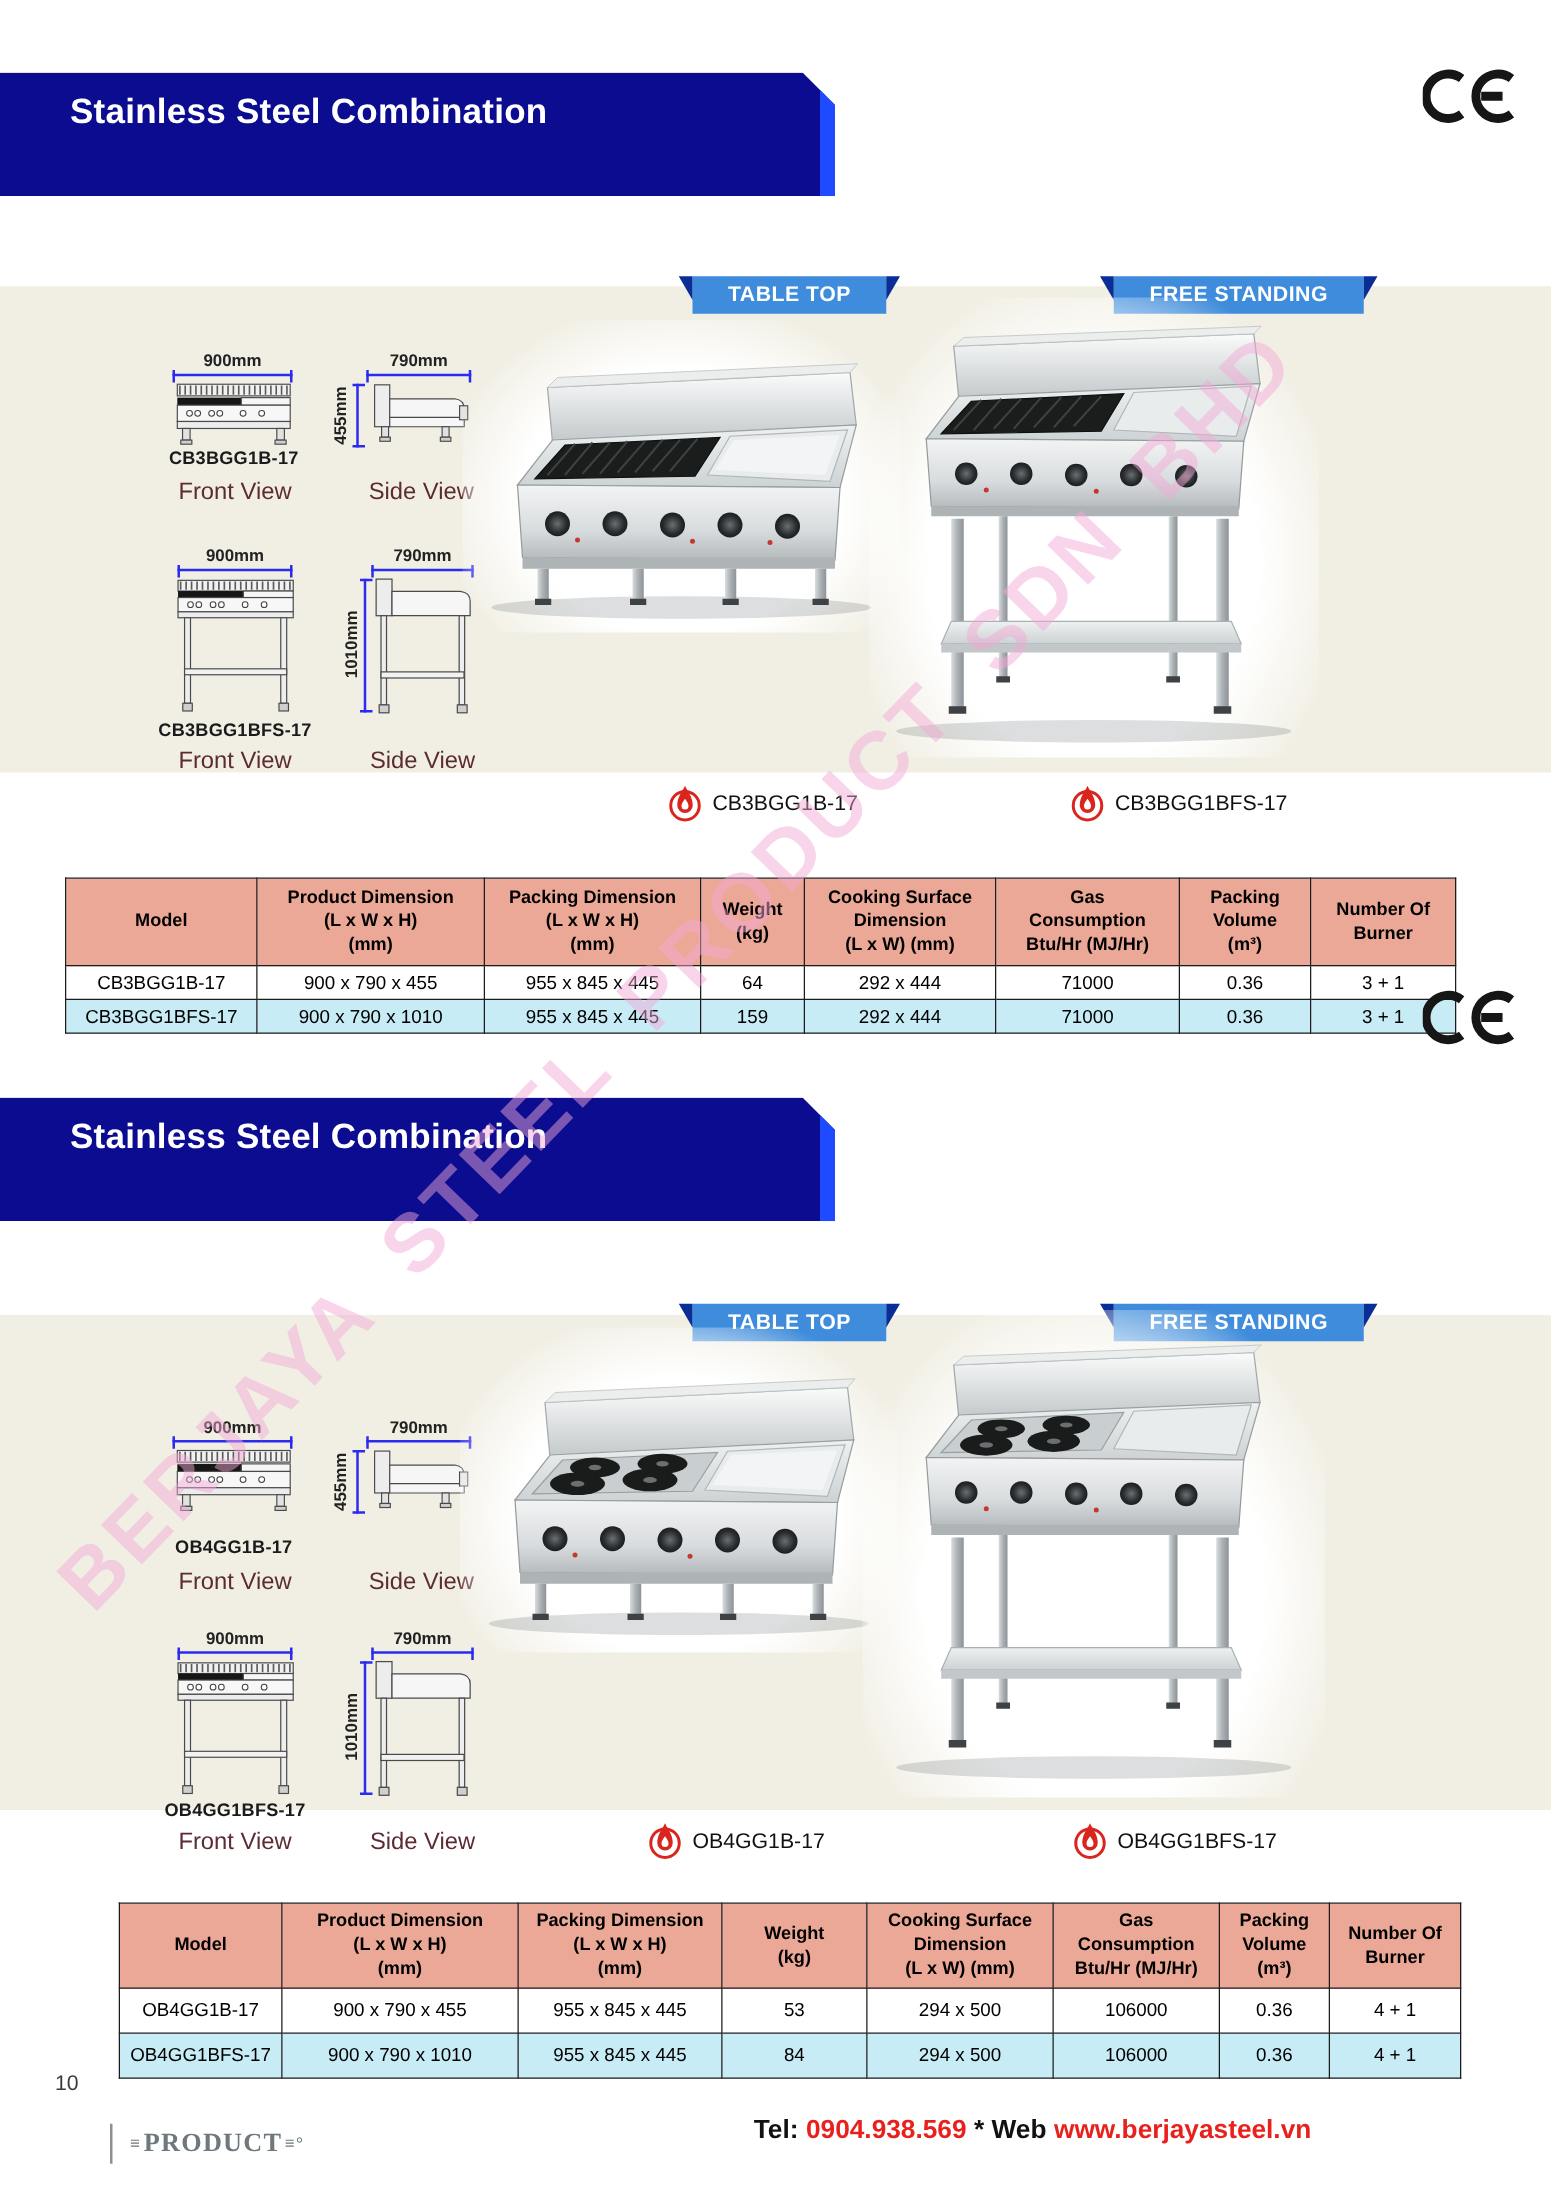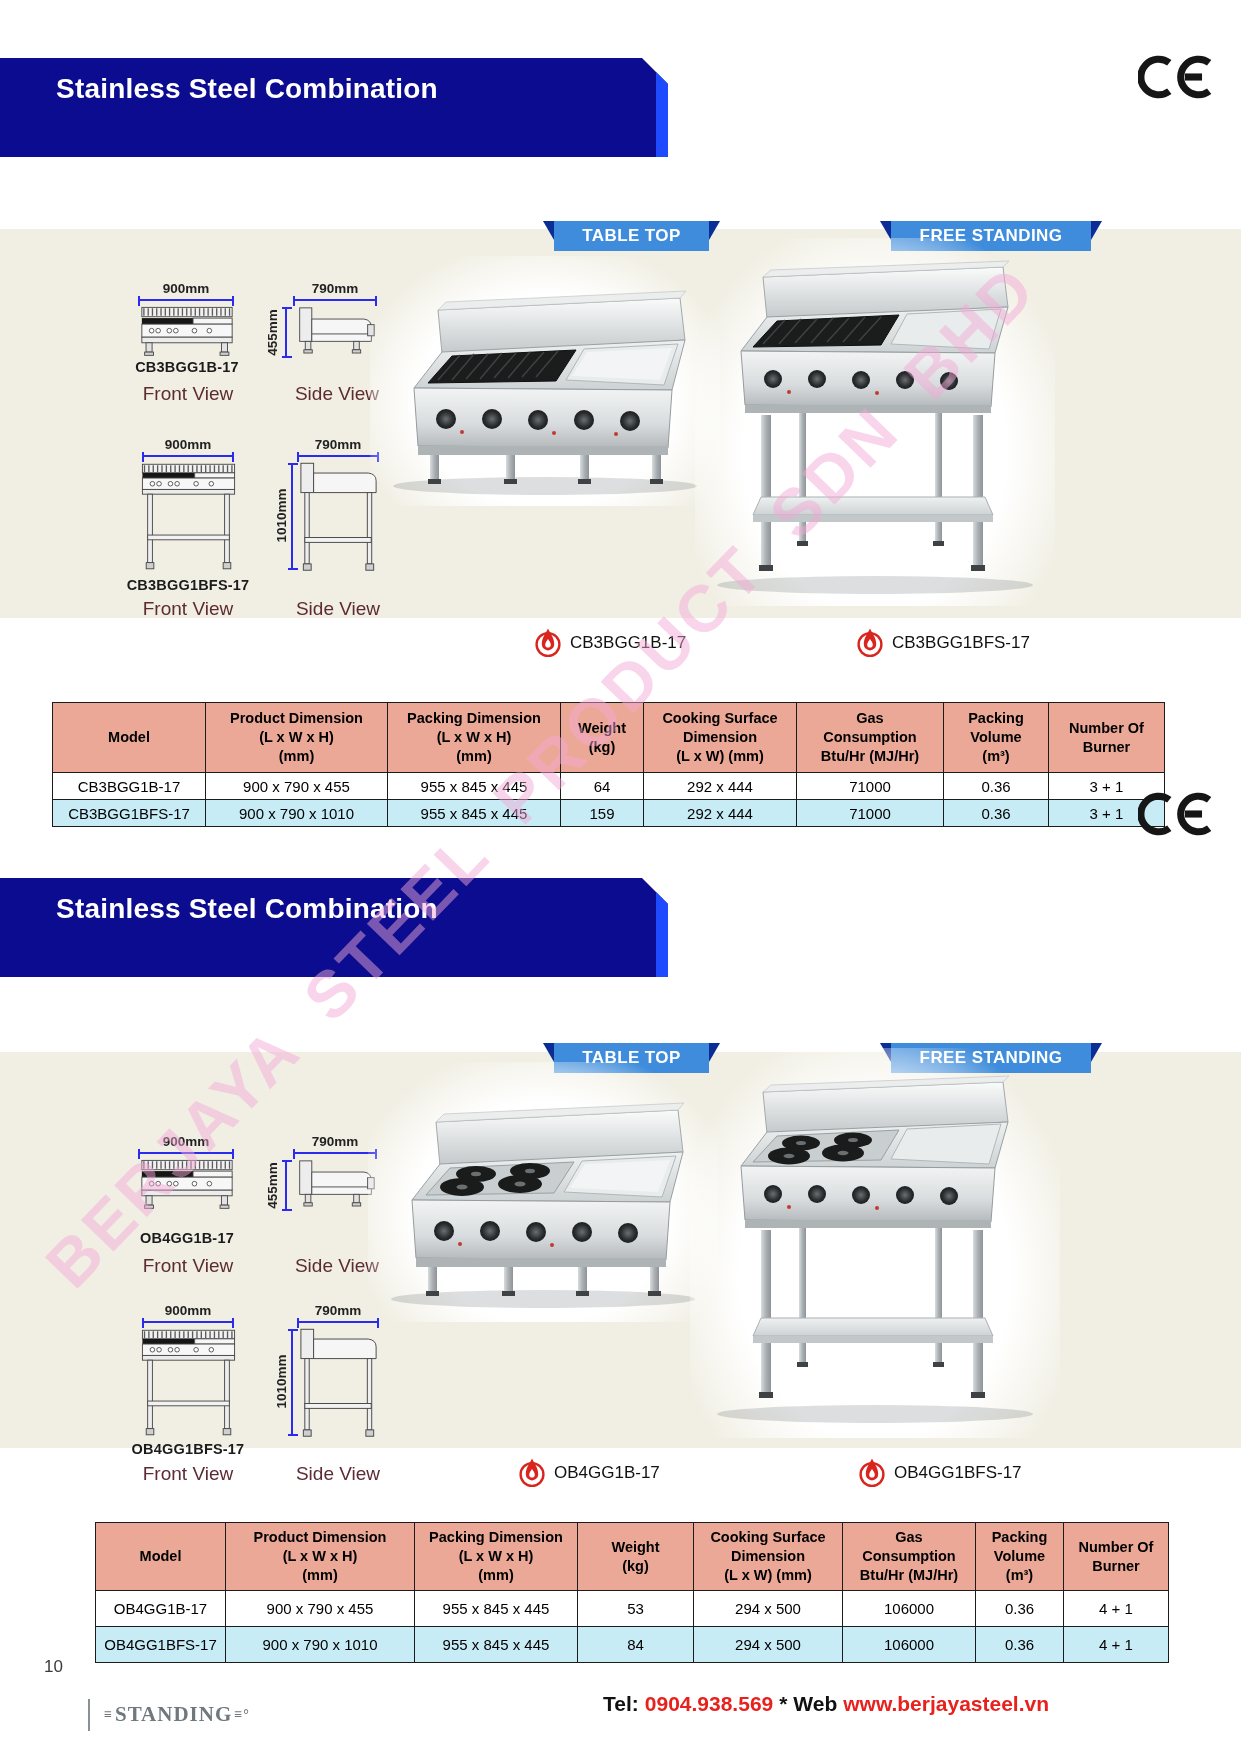--- a/index.html
+++ b/index.html
@@ -564,18 +564,18 @@
         <td>0.36</td>
         <td>4 + 1</td>
       </tr>
     </tbody>
   </table>
 
   <div class="watermark">BERJAYA STEEL PRODUCT SDN BHD</div>
 
   <div class="pagenum" style="left:44px;top:1657px">10</div>
   <div class="fdiv" style="left:88px;top:1699px;height:32px"></div>
-  <div class="brand" style="left:104px;top:1702px">STANDING</div>
+  <div class="brand" style="left:104px;top:1702px">PRODUCT</div>
   <div class="contact" style="left:600px;top:1692px;width:570px">
     <span>Tel:</span><span class="red">0904.938.569</span><span>* Web</span><span class="red">www.berjayasteel.vn</span>
   </div>
 
 </div>
 
 </body></html>

